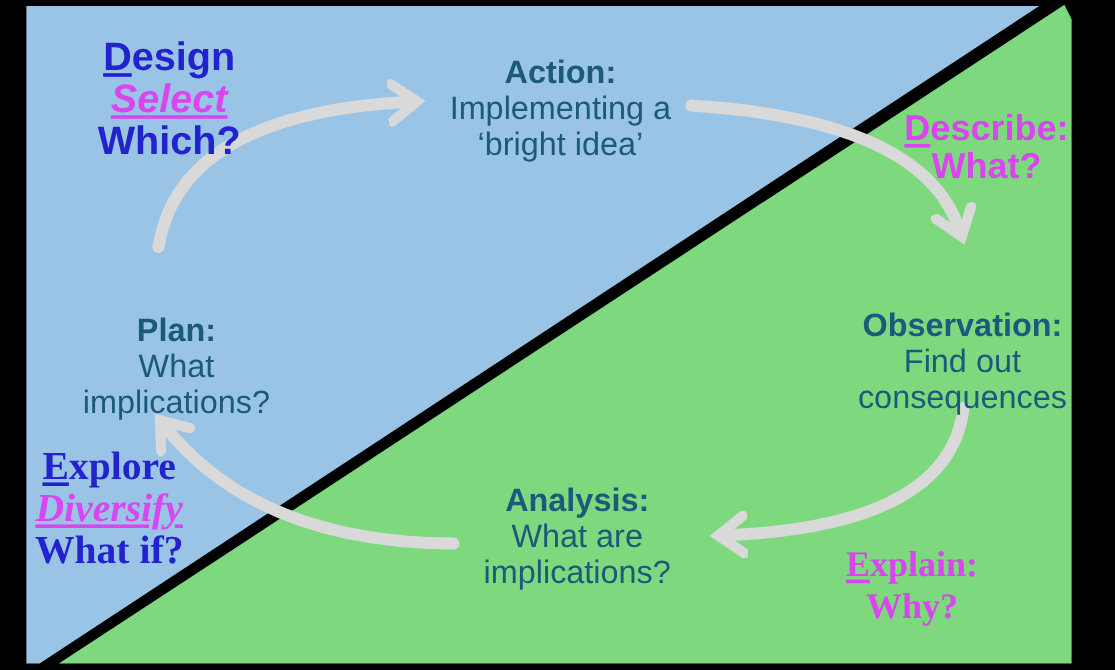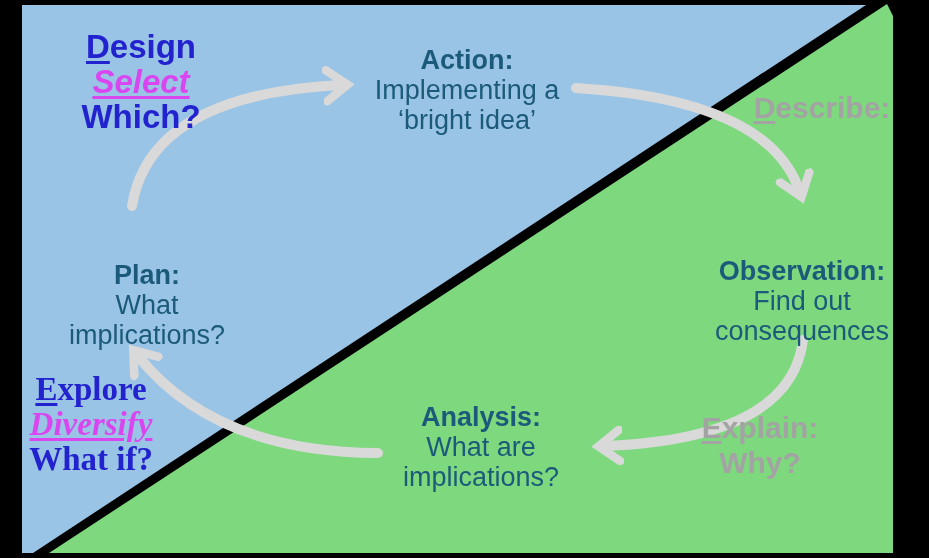--- a/index.html
+++ b/index.html
@@ -5,21 +5,21 @@
   html,body { margin:0; padding:0; background:#000; }
   .slide {
     position:relative; width:929px; height:558px; background:#000000;
     font-family:"Liberation Sans", sans-serif; overflow:hidden;padding-left:32px;
   }
   .bg { position:absolute; left:0; top:0; width:929px; height:558px; }
   .label { position:absolute; text-align:center; white-space:nowrap; z-index:2; }
   .blue  { color:#2222CF; font-weight:bold; font-size:33px; line-height:35px; }
   .teal  { color:#1B5A7A; font-size:27px; line-height:30px; }
   .teal .b { font-weight:bold;margin-top:22px; }
-  .green { color:#a3a3a3; font-weight:bold; font-size:30px; line-height:31px; }
+  .green { color:#d946ef; font-weight:bold; font-size:30px; line-height:31px; }
   .red   { color:#d946ef; font-style:italic; }
   .ul    { text-decoration:underline; text-decoration-thickness:3px; text-underline-offset:3px; }
 </style>
 </head>
 <body>
 
 <div class="slide">
 
   <svg class="bg" viewBox="0 0 929 558">
     <defs>
@@ -44,29 +44,30 @@
   </div>
 
   <div class="label teal" style="left:332px; top:23px; width:270px;">
     <div class="b">Action:</div>
     <div>Implementing a</div>
     <div>‘bright idea’</div>
   </div>
 
   <div class="label green" style="left:722px; top:92px; width:200px;">
     <div><span class="ul">D</span><span>escribe:</span></div>
+    <div>What?</div>
   </div>
 
   <div class="label teal" style="left:687px; top:234px; width:230px;">
     <div class="b">Observation:</div>
     <div>Find out</div>
     <div>consequences</div>
   </div>
 
-  <div class="label green" style="left:660px; top:410px; width:200px; line-height:35px;">
+  <div class="label green" style="left:660px; top:453px; width:200px; line-height:35px;font-family:Liberation Serif, serif;">
     <div><span class="ul">E</span><span>xplain:</span></div>
     <div>Why?</div>
   </div>
 
   <div class="label teal" style="left:361px; top:380px; width:240px;">
     <div class="b">Analysis:</div>
     <div>What are</div>
     <div>implications?</div>
   </div>
 

